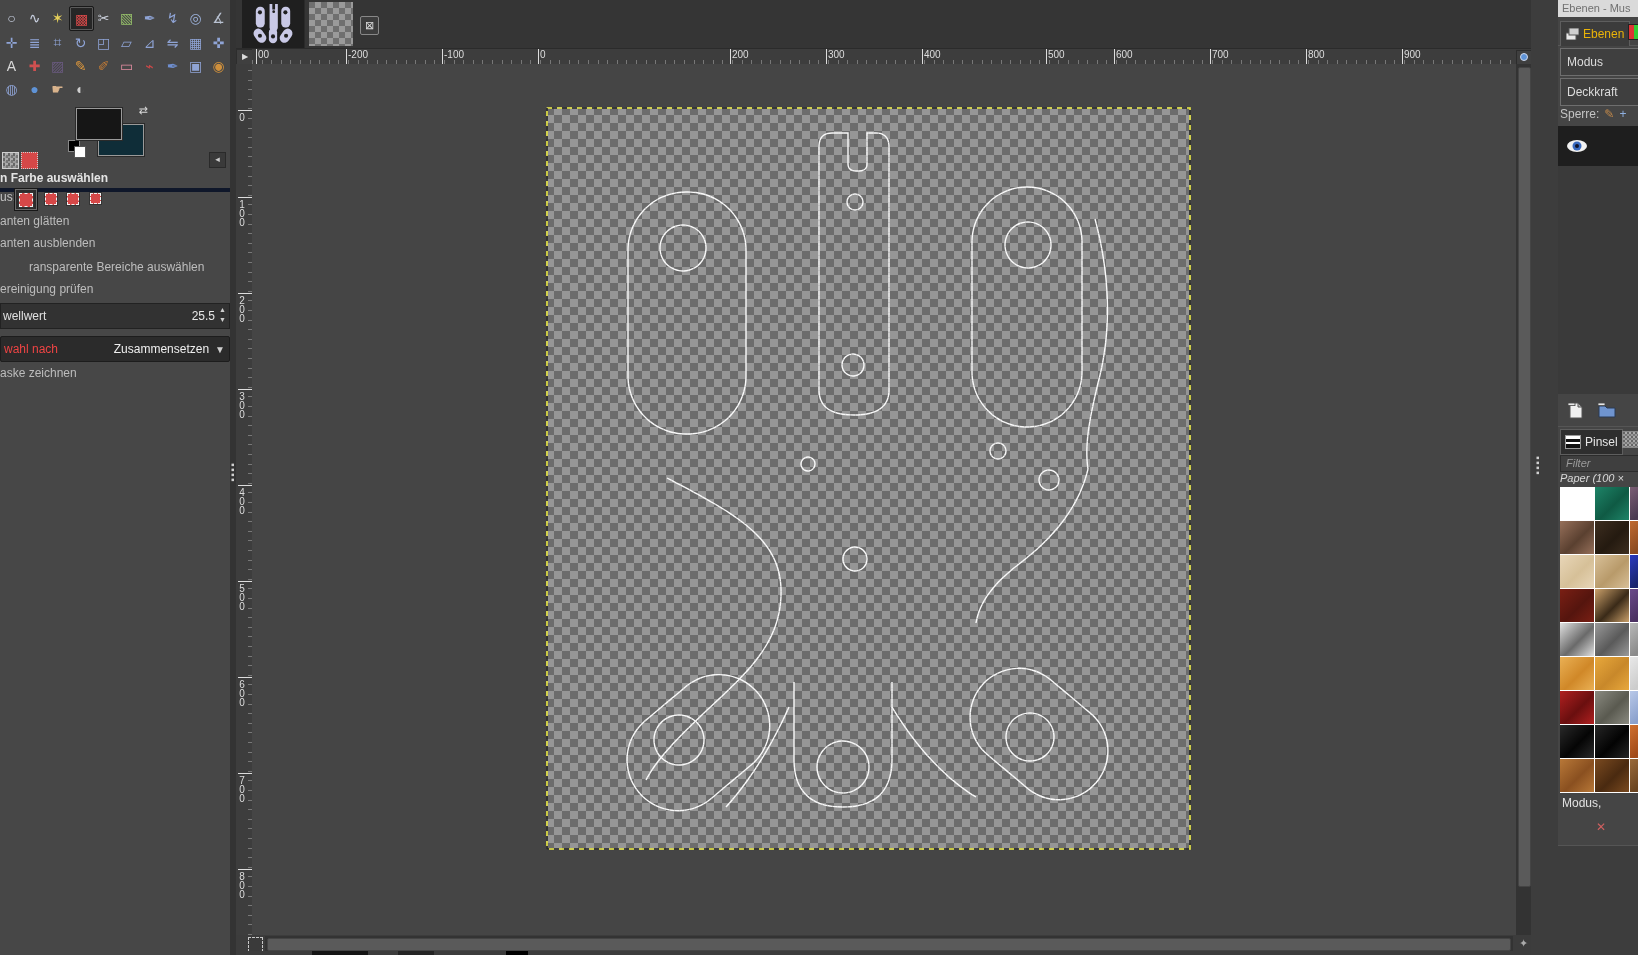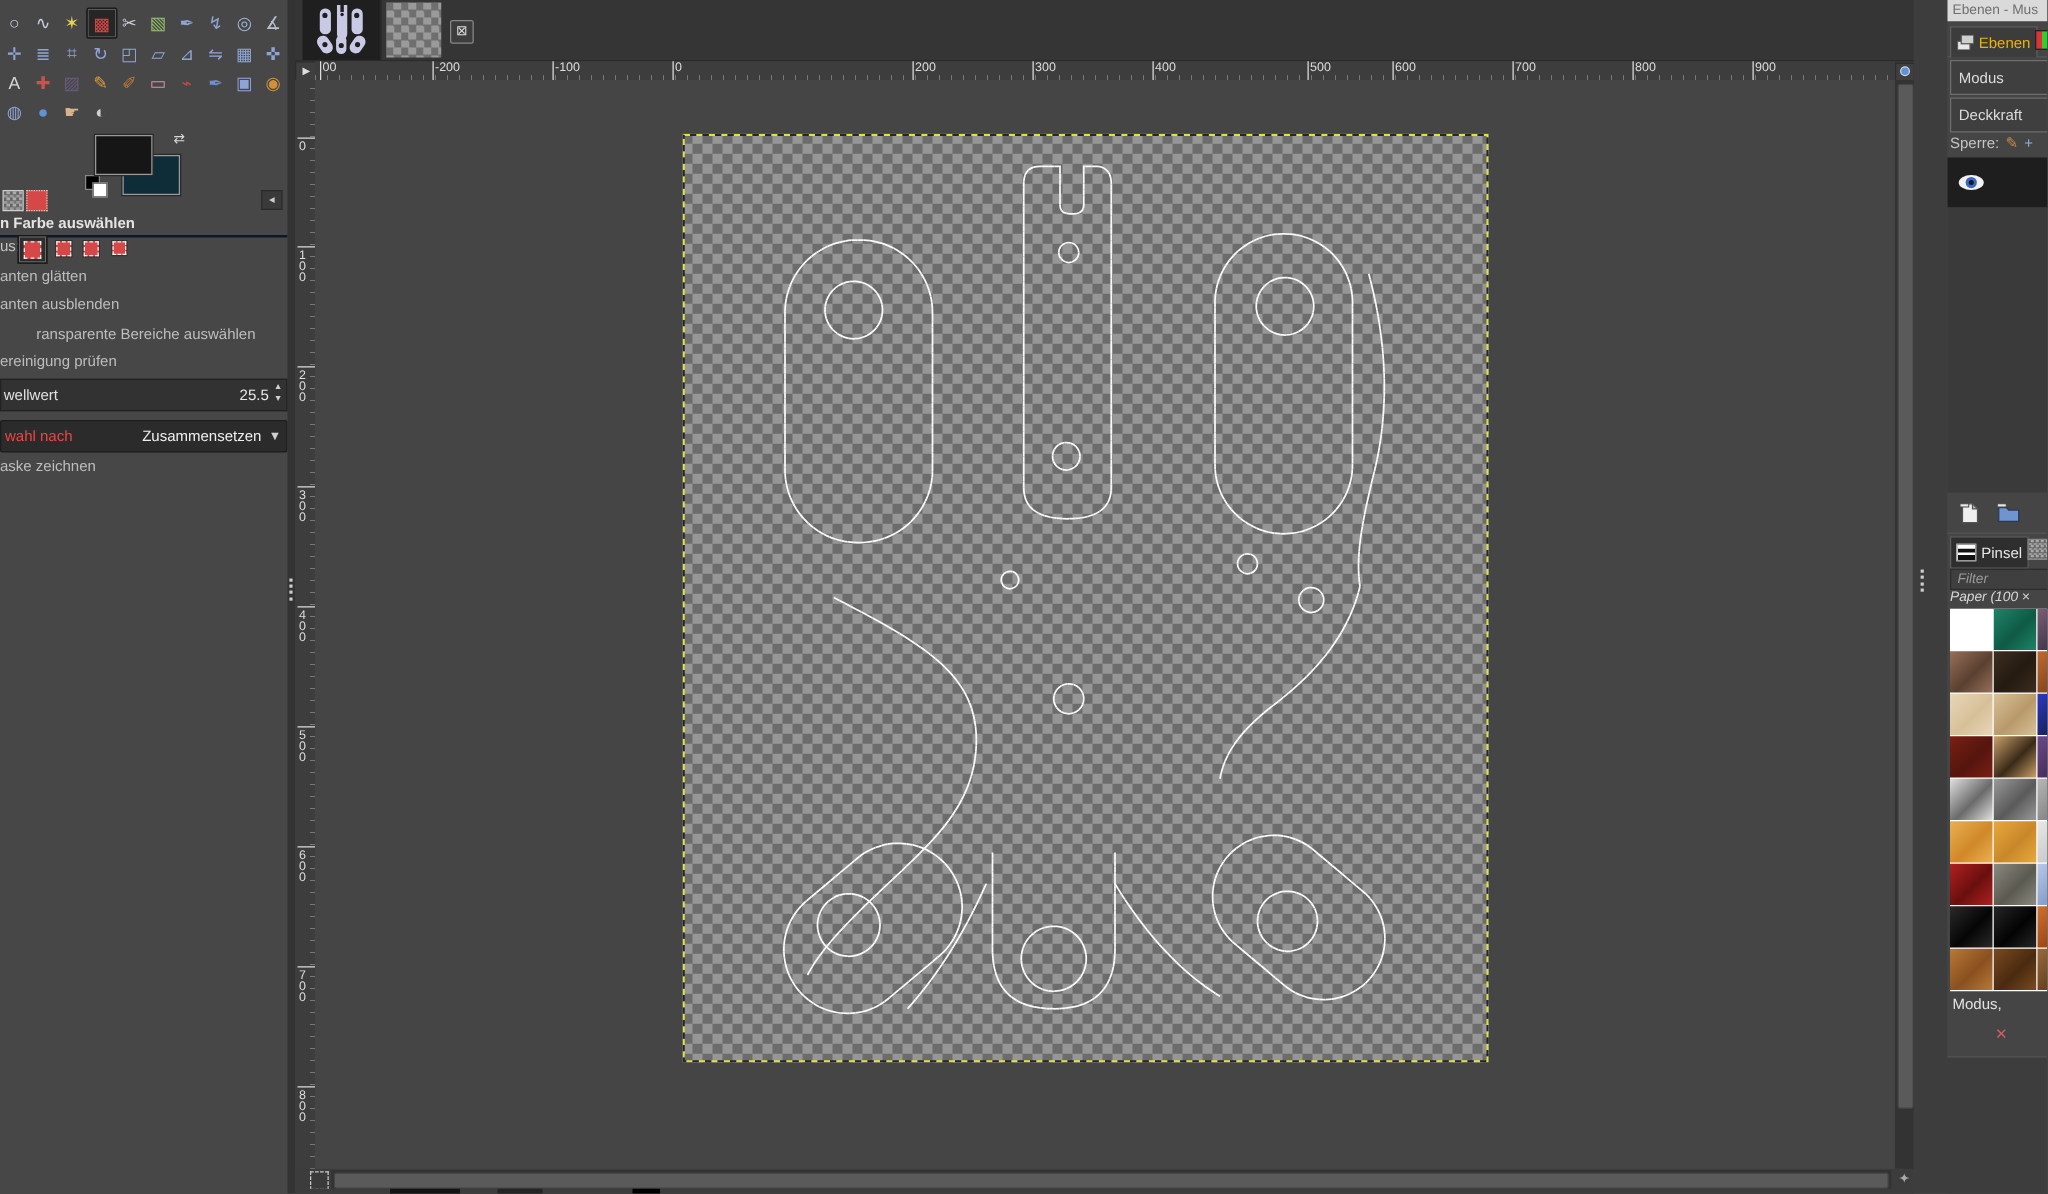--- a/index.html
+++ b/index.html
@@ -15,21 +15,21 @@
   .swatch{position:absolute;border:1px solid #9a9a9a;box-shadow:0 0 0 1px #2a2a2a;width:44px;height:30px;}
   #swap-colors{right:0;top:0;color:#d8d8d8;font-size:11px;}
   #mini-bw{left:0;bottom:0;width:18px;height:18px;}
   #mini-bw .b{position:absolute;left:0;top:0;width:10px;height:10px;background:#000;border:1px solid #888;}
   #mini-bw .w{position:absolute;right:0;bottom:0;width:10px;height:10px;background:#fff;border:1px solid #555;}
 
   
   #opts-iconrow{left:0;top:152px;width:230px;height:18px;}
   .opt-ico{position:absolute;width:15px;height:15px;border:1px dotted #cfcfcf;}
   #collapse-btn{position:absolute;right:4px;top:0;width:15px;height:14px;background:#3a3a3a;border:1px solid #2a2a2a;color:#ccc;font-size:9px;text-align:center;line-height:13px;}
-  #opts-title{left:0;top:171px;width:230px;color:#e4e4e4;font-weight:bold;font-size:12px;border-bottom:2px solid #0f172a;padding-bottom:3px;}
+  #opts-title{left:0;top:171px;width:230px;color:#e4e4e4;font-weight:bold;font-size:12px;border-bottom:4px solid #0f172a;padding-bottom:3px;}
   #mode-row{left:0;top:190px;height:22px;color:#c4c4c4;}
   .mode-btn{position:absolute;top:-2px;width:22px;height:21px;display:flex;align-items:center;justify-content:center;}
   .mode-btn.active{background:#2c2c2c;border:1px solid #171717;box-shadow:inset 0 0 0 1px #6a6a6a;}
   .mode-glyph{width:12px;height:12px;background:#d64848;border:1px dashed #f2f2f2;box-shadow:0 0 0 1px #333;}
   .optline{left:0;width:230px;color:#bdbdbd;font-size:12px;}
   .slider-box{left:0;top:303px;width:228px;height:24px;background:#323232;border:1px solid #222;display:flex;align-items:center;}
   .slider-box .lab{margin-left:2px;color:#e0e0e0;}
   .slider-box .val{margin-left:auto;margin-right:14px;color:#e8e8e8;}
   #spinner{position:absolute;right:1px;top:1px;width:11px;height:22px;color:#cfcfcf;font-size:7px;line-height:10px;text-align:center;}
   .combo-box{left:0;top:336px;width:228px;height:24px;background:#2b2b2b;border:1px solid #1d1d1d;display:flex;align-items:center;border-radius:2px;}

